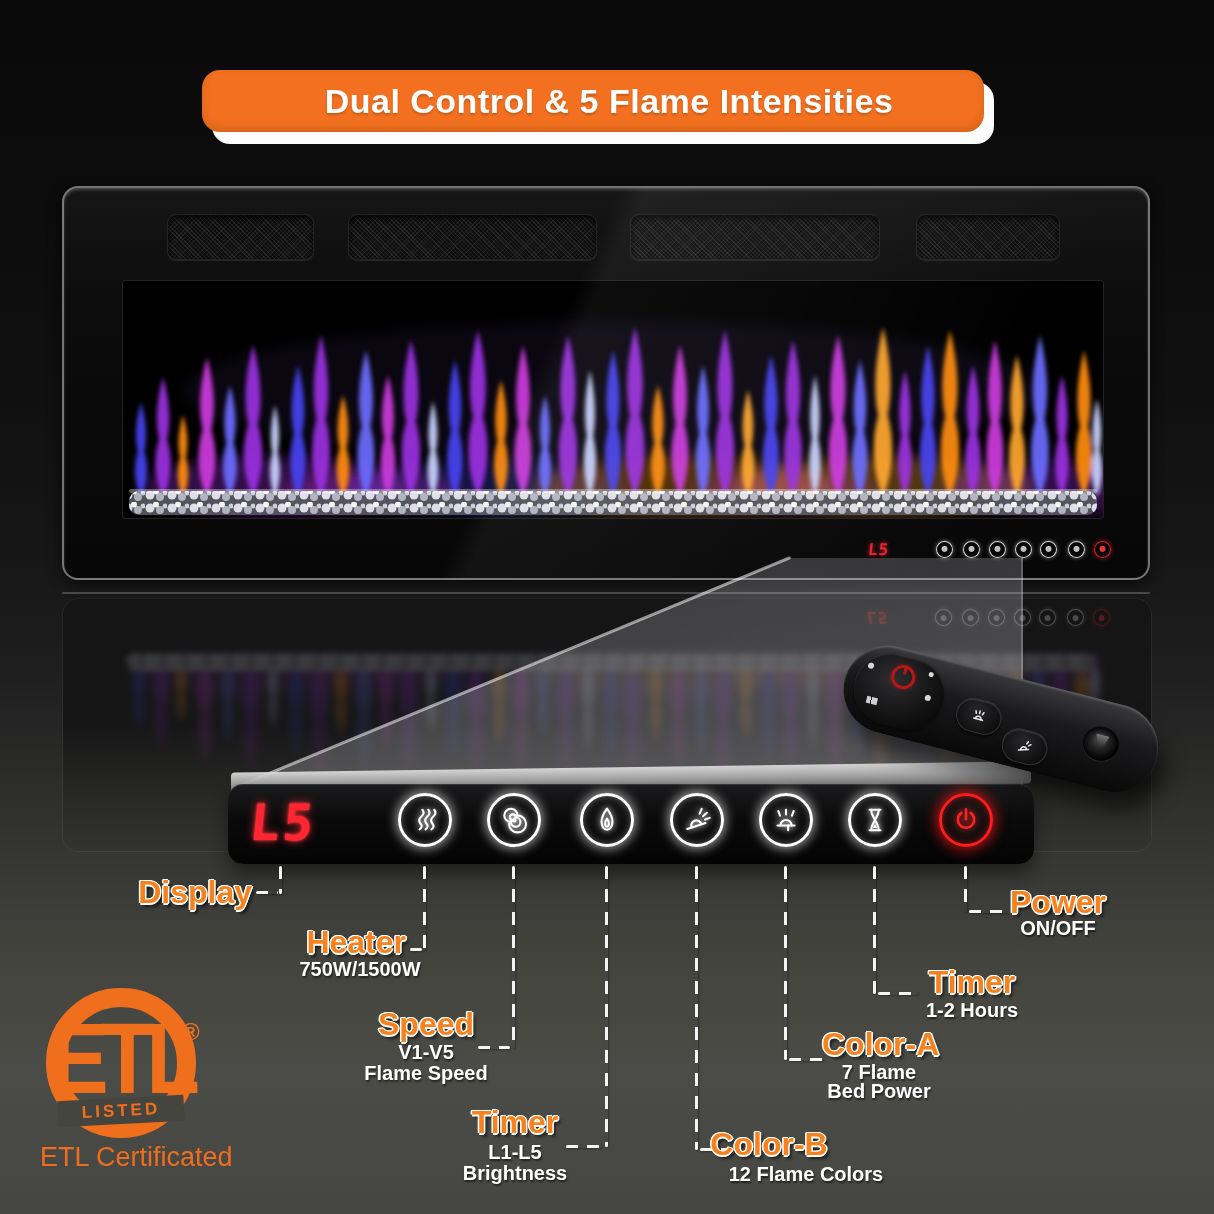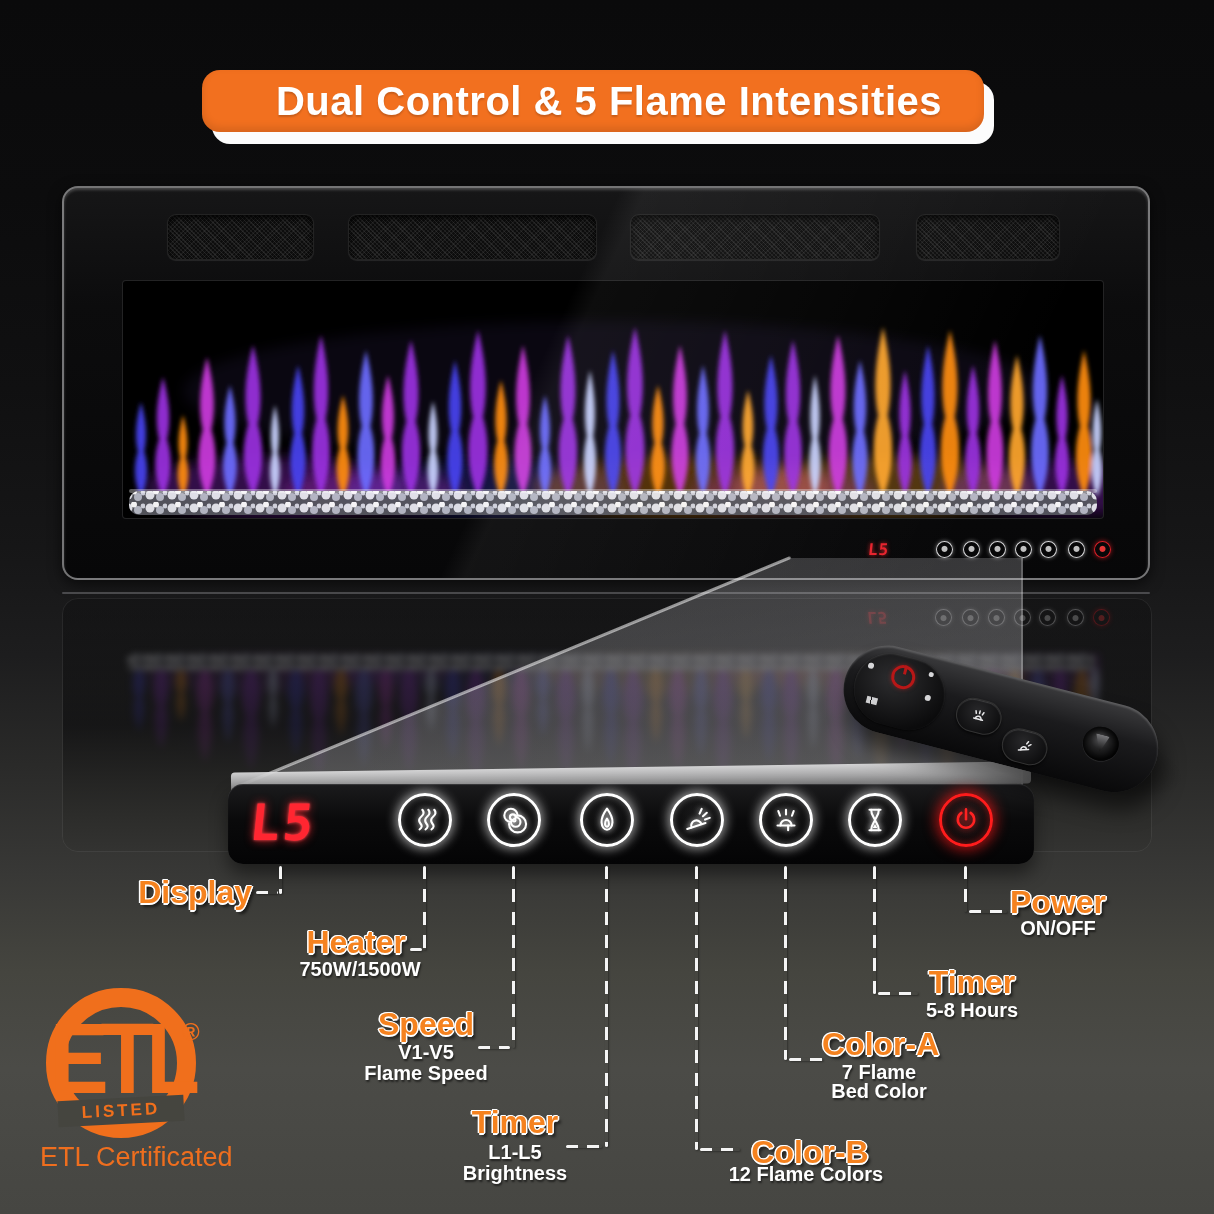--- a/index.html
+++ b/index.html
@@ -7,21 +7,21 @@
        font-family:"Liberation Sans",sans-serif;}
   .stage{position:absolute;inset:0;
     background:linear-gradient(180deg,#0a0a0b 0%,#0c0c0d 16%,#101011 32%,#161617 45%,
       #1d1d1e 54%,#2a2a29 63%,#383836 72%,#45453f 80%,#4b4b47 88%,#464642 100%);}
   .abs{position:absolute;}
 
   
   .banner{left:202px;top:70px;width:782px;height:62px;background:#f2701f;border-radius:18px;
     box-shadow:10px 12px 0 0 #fcfcfc, inset 0 -4px 8px rgba(0,0,0,.12);
     display:flex;align-items:center;justify-content:center;}
-  .banner-title{color:#fff;font-size:40px;font-weight:800;letter-spacing:.5px;
+  .banner-title{color:#fff;font-size:34px;font-weight:800;letter-spacing:.5px;
     text-shadow:0 2px 2px rgba(0,0,0,.18);white-space:nowrap;margin-left:32px;}
 
   
   .fireplace{left:62px;top:186px;width:1088px;height:394px;border-radius:16px;
     background:linear-gradient(180deg,#161617 0%,#0c0c0d 30%,#070708 100%);
     border:2px solid rgba(205,205,208,.55);box-sizing:border-box;
     box-shadow:inset 0 2px 3px rgba(255,255,255,.22), 0 4px 14px rgba(0,0,0,.6);}
   .vent{position:absolute;top:26px;height:44px;border-radius:9px;background:#0d0d0d;border:1px solid #232323;
     background-image:repeating-linear-gradient(45deg,rgba(82,82,82,.30) 0 1px,transparent 1px 3px),
       repeating-linear-gradient(-45deg,rgba(60,60,60,.30) 0 1px,transparent 1px 3px);
@@ -354,37 +354,37 @@
     <div class="abs vdash" style="left:605px;top:866px;height:281px;"></div>
     <div class="abs hdash" style="left:566px;top:1145px;width:36px;"></div>
     <div class="abs co-label tc" style="left:455px;top:1106px;width:120px;">Timer</div>
     <div class="abs co-sub tc" style="left:455px;top:1141px;width:120px;">L1-L5</div>
     <div class="abs co-sub tc" style="left:455px;top:1162px;width:120px;">Brightness</div>
   </div>
 
   <div>
     <div class="abs vdash" style="left:695px;top:866px;height:284px;"></div>
     <div class="abs hdash" style="left:700px;top:1148px;width:40px;"></div>
-    <div class="abs co-label tc" style="left:749px;top:1128px;width:122px;margin-top:8px;">Color-B</div>
+    <div class="abs co-label tc" style="left:708px;top:1128px;width:122px;">Color-B</div>
     <div class="abs co-sub tc" style="left:728px;top:1163px;width:156px;">12 Flame Colors</div>
   </div>
 
   <div>
     <div class="abs vdash" style="left:784px;top:866px;height:194px;"></div>
     <div class="abs hdash" style="left:789px;top:1058px;width:34px;"></div>
     <div class="abs co-label tc" style="left:822px;top:1028px;width:114px;">Color-A</div>
     <div class="abs co-sub tc" style="left:826px;top:1061px;width:106px;">7 Flame</div>
-    <div class="abs co-sub tc" style="left:826px;top:1080px;width:106px;">Bed Color</div>
+    <div class="abs co-sub tc" style="left:826px;top:1080px;width:106px;">Bed Power</div>
   </div>
 
   <div>
     <div class="abs vdash" style="left:873px;top:866px;height:128px;"></div>
     <div class="abs hdash" style="left:878px;top:992px;width:40px;"></div>
     <div class="abs co-label tc" style="left:926px;top:966px;width:92px;">Timer</div>
-    <div class="abs co-sub tc" style="left:918px;top:999px;width:108px;">5-8 Hours</div>
+    <div class="abs co-sub tc" style="left:918px;top:999px;width:108px;">1-2 Hours</div>
   </div>
 
   <div>
     <div class="abs vdash" style="left:964px;top:866px;height:46px;"></div>
     <div class="abs hdash" style="left:969px;top:910px;width:38px;"></div>
     <div class="abs co-label tc" style="left:1008px;top:886px;width:100px;">Power</div>
     <div class="abs co-sub tc" style="left:1012px;top:917px;width:92px;">ON/OFF</div>
   </div>
 
   <div class="abs remote-shadow"></div>

